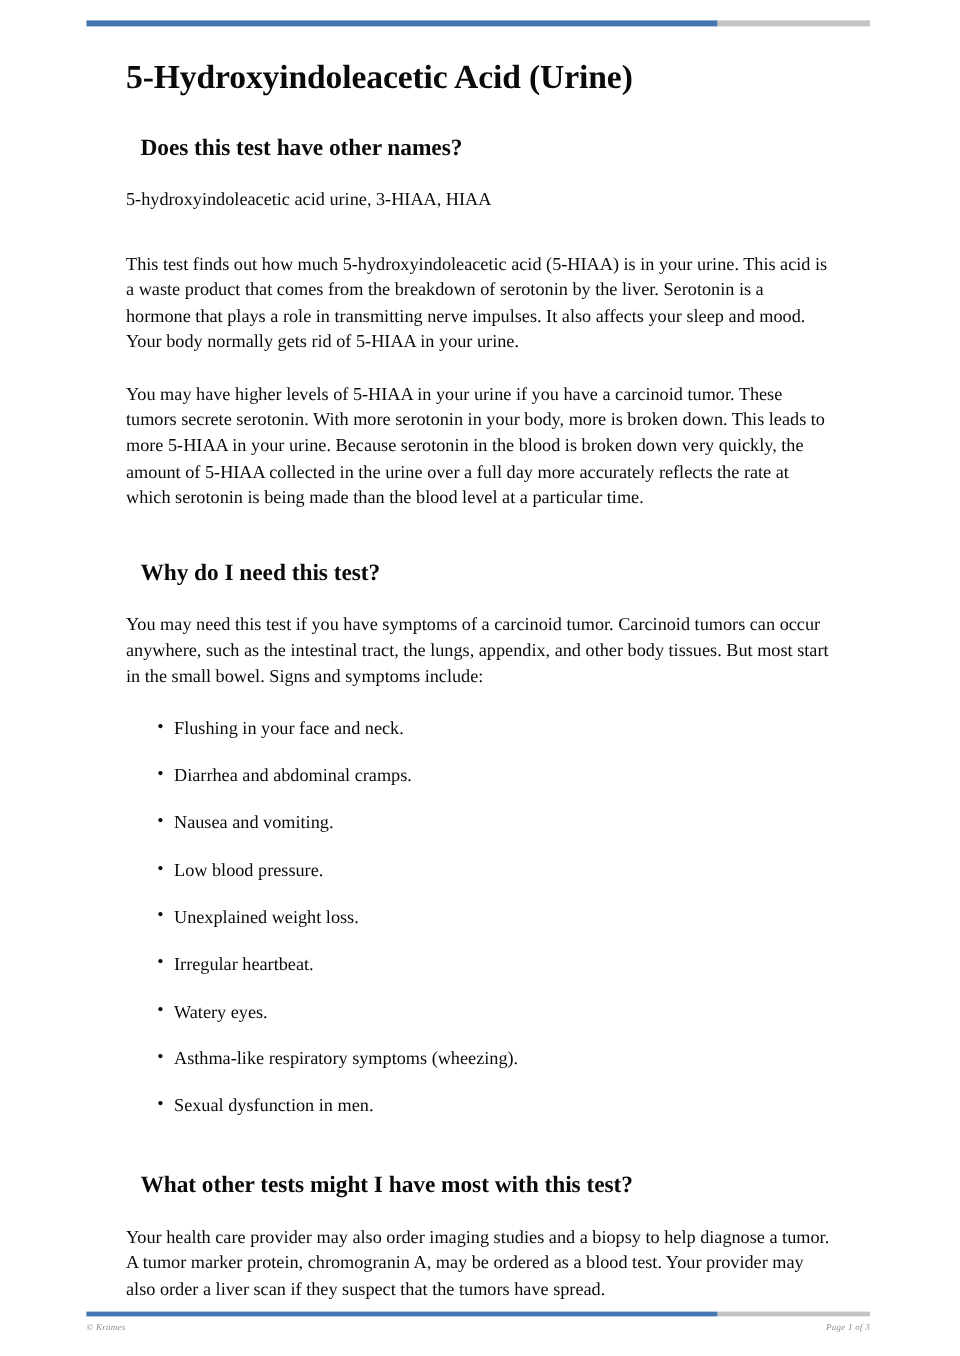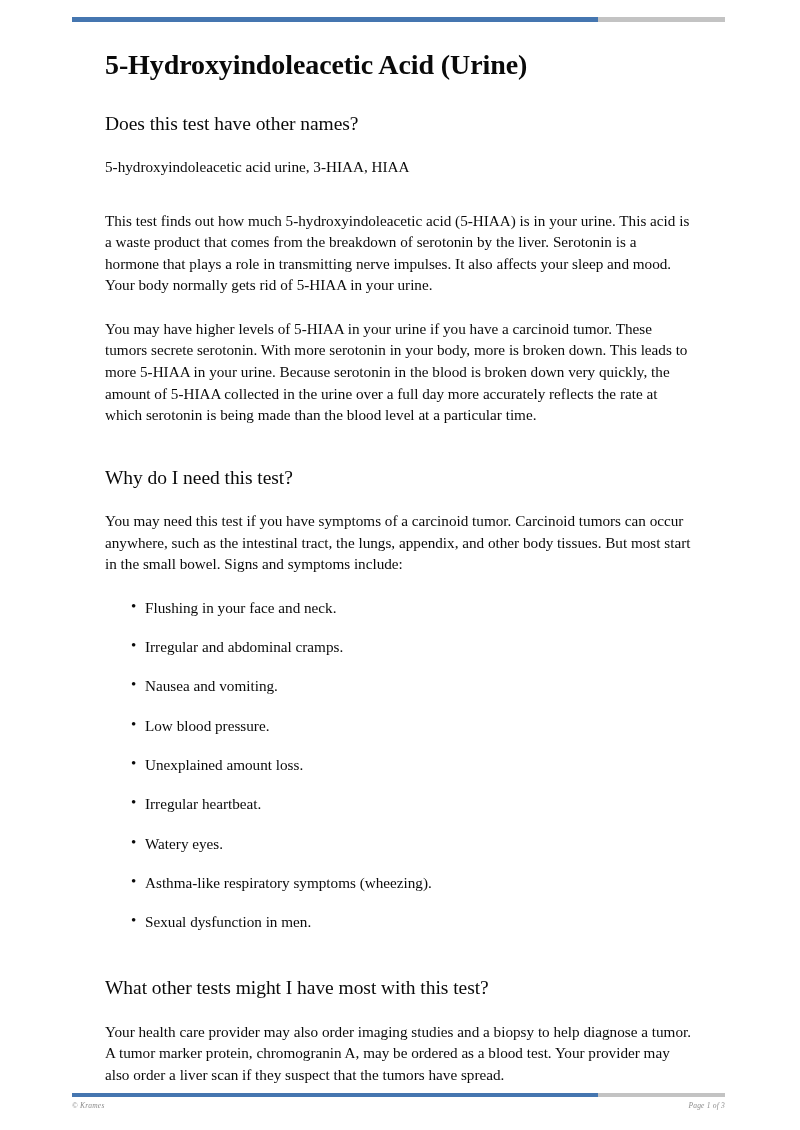--- a/index.html
+++ b/index.html
@@ -54,23 +54,23 @@
   h1.doc-title {
     font-size: 28px;
     font-weight: bold;
     line-height: 1.2;
     margin: 0 0 30px 0;
     letter-spacing: -0.1px;
   }
 
   h2.section-heading {
     font-size: 19.5px;
-    font-weight: normal;
+    font-weight: bold;
     line-height: 1.25;
-    margin: 0 0 20px 0;
+    margin: 0 0 20px 12px;
     letter-spacing: -0.05px;
   }
 
   p.body-text {
     font-size: 15.2px;
     line-height: 1.42;
     margin: 0 0 22px 0;
     text-align: left;
   }
 
@@ -156,24 +156,24 @@
 
     <p class="body-text">This test finds out how much 5-hydroxyindoleacetic acid (5-HIAA) is in your urine. This acid is a waste product that comes from the breakdown of serotonin by the liver. Serotonin is a hormone that plays a role in transmitting nerve impulses. It also affects your sleep and mood. Your body normally gets rid of 5-HIAA in your urine.</p>
     <p class="body-text">You may have higher levels of 5-HIAA in your urine if you have a carcinoid tumor. These tumors secrete serotonin. With more serotonin in your body, more is broken down. This leads to more 5-HIAA in your urine. Because serotonin in the blood is broken down very quickly, the amount of 5-HIAA collected in the urine over a full day more accurately reflects the rate at which serotonin is being made than the blood level at a particular time.</p>
     <div class="spacer-md"></div>
 
     <h2 class="section-heading">Why do I need this test?</h2>
     <p class="body-text">You may need this test if you have symptoms of a carcinoid tumor. Carcinoid tumors can occur anywhere, such as the intestinal tract, the lungs, appendix, and other body tissues. But most start in the small bowel. Signs and symptoms include:</p>
 
     <ul class="symptom-list">
       <li>Flushing in your face and neck.</li>
-      <li>Irregular and abdominal cramps.</li>
+      <li>Diarrhea and abdominal cramps.</li>
       <li>Nausea and vomiting.</li>
       <li>Low blood pressure.</li>
-      <li>Unexplained amount loss.</li>
+      <li>Unexplained weight loss.</li>
       <li>Irregular heartbeat.</li>
       <li>Watery eyes.</li>
       <li>Asthma-like respiratory symptoms (wheezing).</li>
       <li>Sexual dysfunction in men.</li>
     </ul>
 
     <div class="spacer-sm"></div>
 
     <h2 class="section-heading">What other tests might I have most with this test?</h2>
     <p class="body-text">Your health care provider may also order imaging studies and a biopsy to help diagnose a tumor. A tumor marker protein, chromogranin A, may be ordered as a blood test. Your provider may also order a liver scan if they suspect that the tumors have spread.</p>

